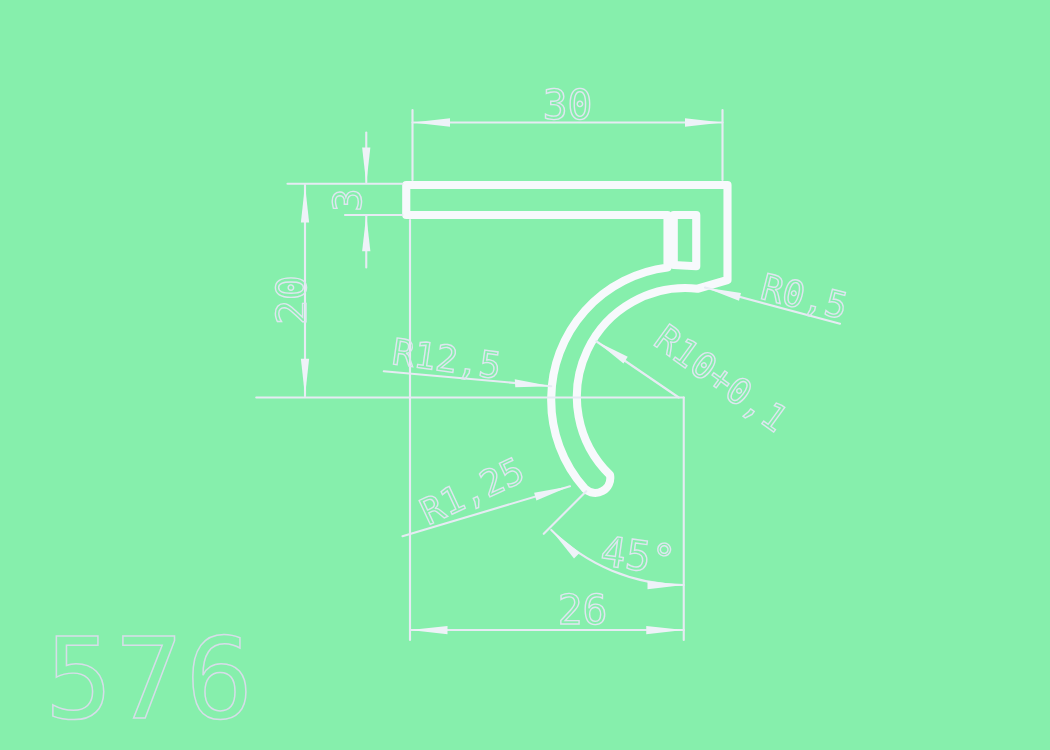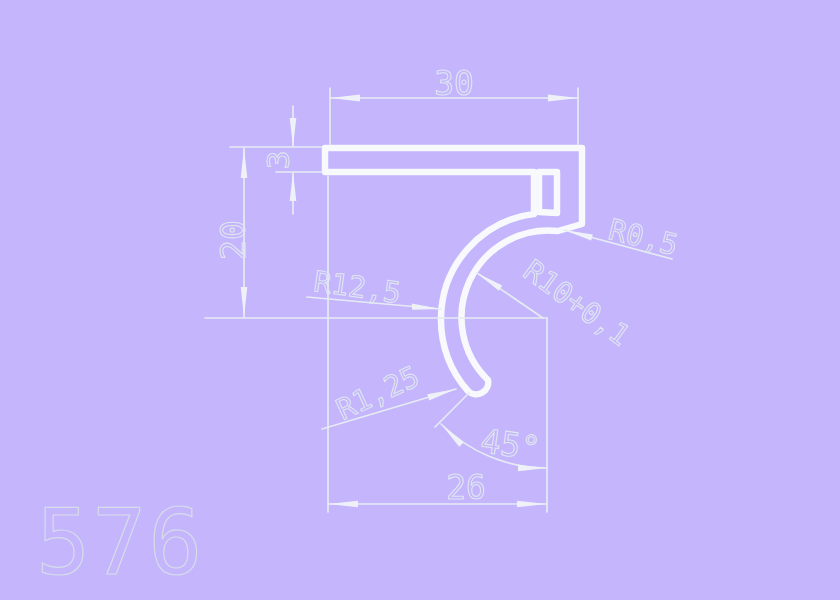--- a/index.html
+++ b/index.html
@@ -7,21 +7,21 @@
     padding: 0;
     background: #212733;
     width: 840px;
     height: 600px;
     overflow: hidden;
   }
   .canvas-wrap {
     position: relative;
     width: 840px;
     height: 600px;
-    background: #c4b5fd;
+    background: #86efac;
   }
   svg { display: block; }
   text {
     font-family: "DejaVu Sans Mono", "Liberation Mono", monospace;
   }
   .dim-text {
     fill: none;
     stroke: #dfe6f0;
     stroke-width: 1.1;
   }

